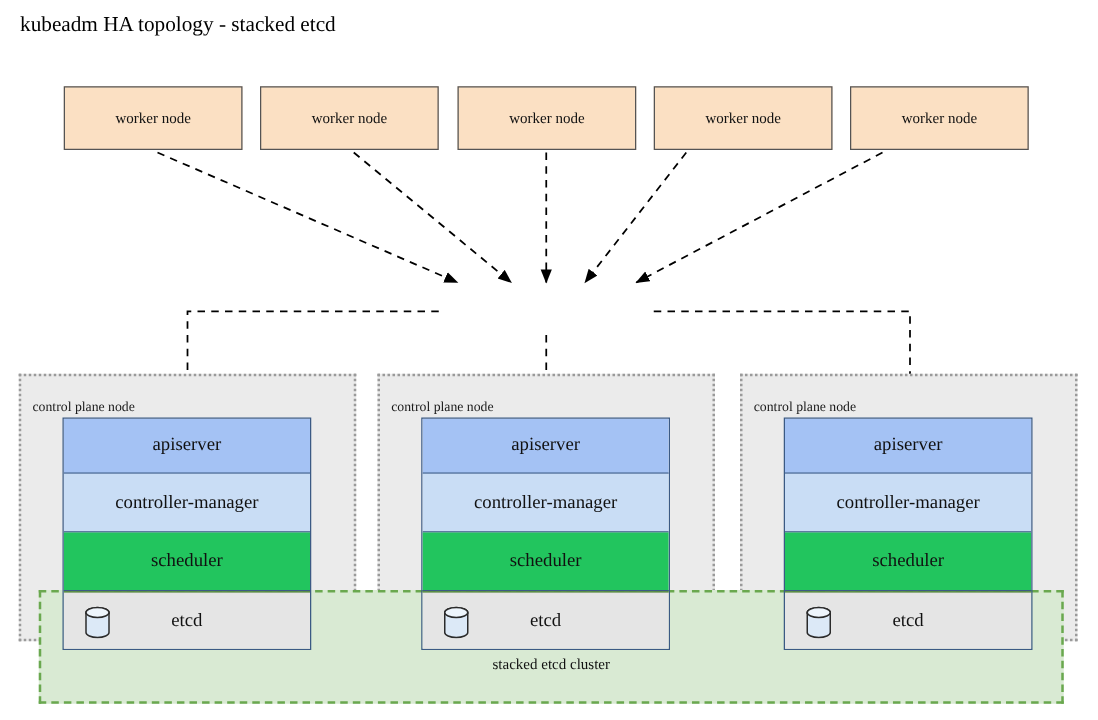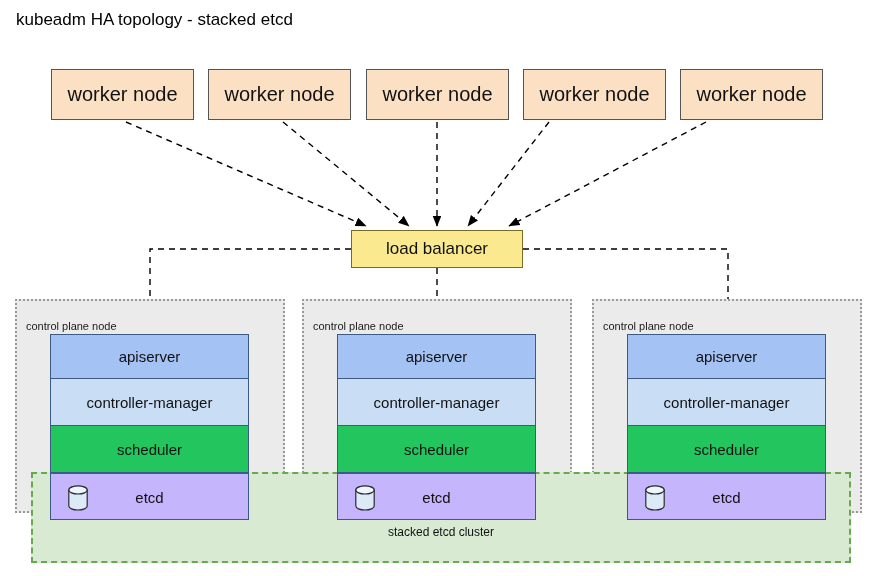--- a/index.html
+++ b/index.html
@@ -10,20 +10,21 @@
   body {
     font-family: "Liberation Sans", sans-serif;
     color: #000000;
   }
   #canvas {
     position: relative;
     width: 878px;
     height: 576px;
     background: #ffffff;
     overflow: hidden;
+    font-family: Liberation Serif, serif;
   }
   #svg-layer {
     position: absolute;
     left: 0;
     top: 0;
     width: 878px;
     height: 576px;
   }
   .title {
     position: absolute;
@@ -38,21 +39,21 @@
     position: absolute;
     top: 69px;
     width: 143px;
     height: 51px;
     background: #fbe0c3;
     border: 1px solid #545454;
     box-sizing: border-box;
     display: flex;
     align-items: center;
     justify-content: center;
-    font-size: 20px;
+    font-size: 12px;
     color: #111111;
   }
   .load-balancer {
     position: absolute;
     left: 351px;
     top: 230px;
     width: 172px;
     height: 38px;
     background: #fbe98f;
     border: 1px solid #7a6a28;
@@ -127,21 +128,21 @@
     height: 47px;
     background: #c9ddf5;
     text-align: center;
   }
   .row-scheduler {
     height: 47px;
     background: #22c55e;
   }
   .row-etcd {
     height: 48px;
-    background: #c4b5fd;
+    background: #e5e5e5;
     border-bottom: none;
     border-top: 1px solid #38761d;
   }
   .db-icon {
     position: absolute;
     left: 16px;
     top: 11px;
     width: 22px;
     height: 26px;
   }
@@ -201,23 +202,20 @@
   <div class="worker-node" style="left:366px">
     <span>worker node</span>
   </div>
   <div class="worker-node" style="left:523px">
     <span>worker node</span>
   </div>
   <div class="worker-node" style="left:680px">
     <span>worker node</span>
   </div>
 
-  <div class="load-balancer">
-    <span>load balancer</span>
-  </div>
 
   <div class="cp-container" style="left:15px">
     <span class="cp-label">control plane node</span>
   </div>
   <div class="cp-container" style="left:302px">
     <span class="cp-label">control plane node</span>
   </div>
   <div class="cp-container" style="left:592px">
     <span class="cp-label">control plane node</span>
   </div>

